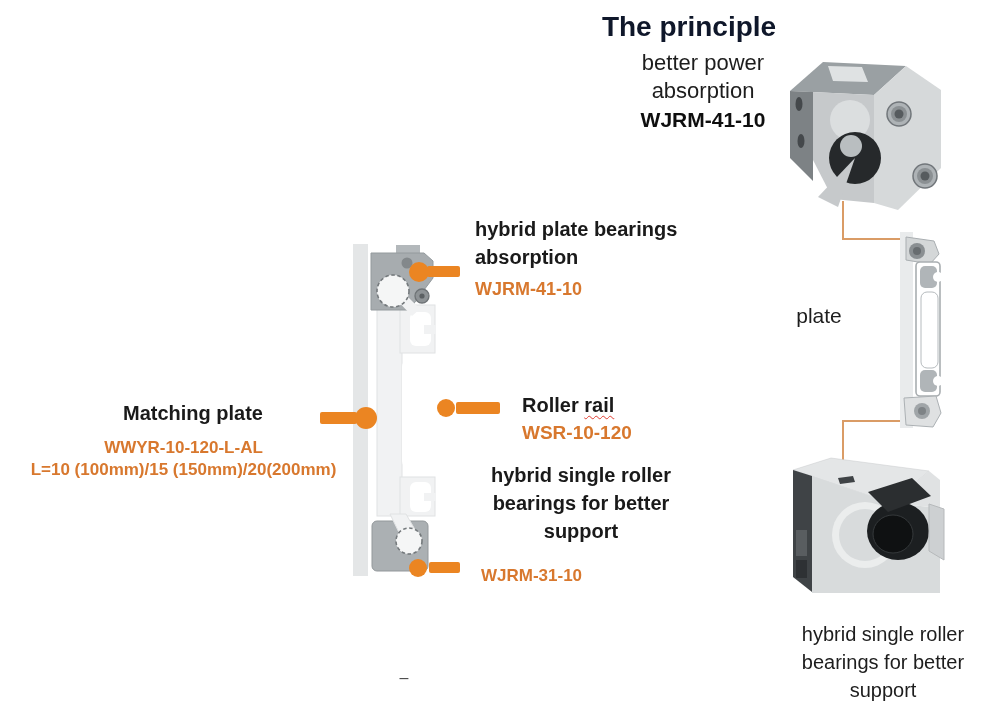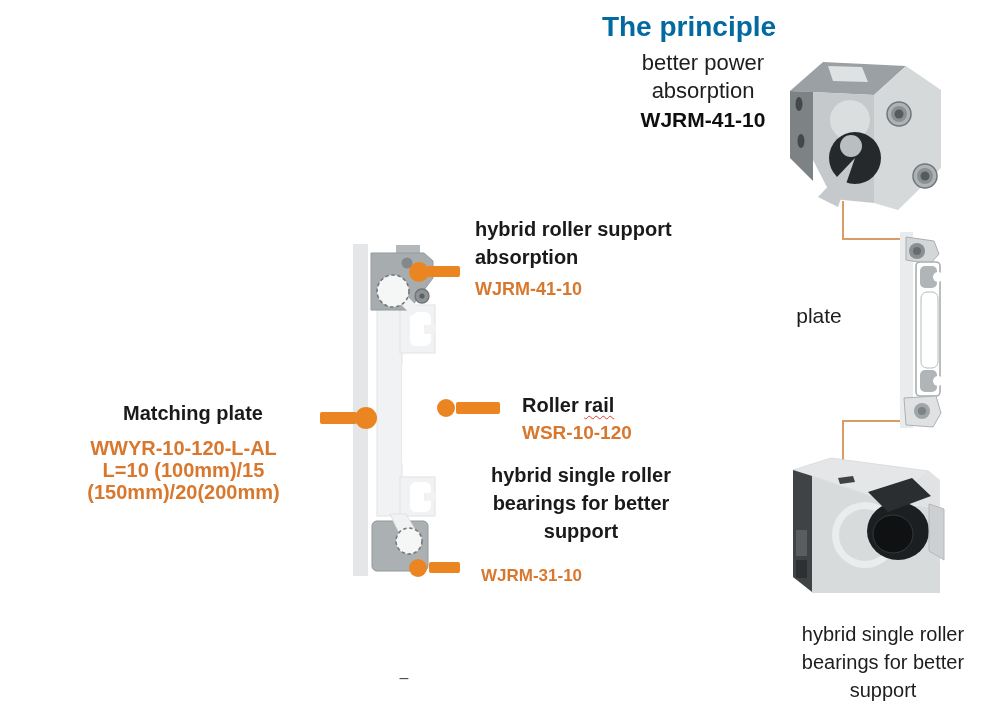--- a/index.html
+++ b/index.html
@@ -11,32 +11,32 @@
   }
   html,body{margin:0;padding:0;background:#fff;}
   body{font-family:"Liberation Sans",sans-serif;color:var(--text-black);}
   .canvas{position:relative;width:997px;height:724px;background:#ffffff;overflow:hidden;}
   .abs{position:absolute;}
   .center{text-align:center;}
   .orange{color:var(--orange-text);font-weight:bold;}
   svg.layer{position:absolute;left:0;top:0;z-index:1;}
   .txt{z-index:2;}
 
-  #title{left:560px;top:10px;width:258px;font-size:28px;line-height:34px;font-weight:bold;color:#0369a1;}
+  #title{left:560px;top:10px;width:258px;font-size:28px;line-height:34px;font-weight:bold;color:#0f172a;}
   #header-block{left:615px;top:49px;width:176px;}
   #header-block .line{font-size:22px;line-height:28px;color:#1D1D1D;}
   #header-block .part{font-size:21px;line-height:26px;font-weight:bold;color:#0E0E0E;margin-top:2px;}
 
   #upper-label{left:475px;top:215px;width:240px;}
   #upper-label .line{font-size:20px;line-height:28px;font-weight:bold;}
   #upper-label .part{font-size:18px;margin-top:8px;}
 
   #matching-left-title{left:88px;top:402px;width:210px;font-size:20px;font-weight:bold;}
   #matching-left-codes{left:0px;top:437px;width:345px;}
-  #matching-left-codes .line{font-size:20px;line-height:22px;margin-left:22px;}
+  #matching-left-codes .line{font-size:17px;line-height:22px;margin-left:22px;}
 
   #roller-rail-label{left:522px;top:393px;width:210px;}
   #roller-rail-label .name{font-size:20px;line-height:25px;font-weight:bold;}
   #roller-rail-label .part{font-size:19px;margin-top:4px;}
   .squiggle{text-decoration-line:underline;text-decoration-style:wavy;
             text-decoration-color:var(--squiggle-red);text-decoration-thickness:1px;
             text-underline-offset:3px;}
 
   #lower-label{left:465px;top:461px;width:232px;}
   #lower-label .line{font-size:20px;line-height:28px;font-weight:bold;}
@@ -166,21 +166,21 @@
   <div class="abs txt center" id="header-block">
     <div>
         <div class="line">better power</div>
         <div class="line">absorption</div>
       </div>
     <div class="part">WJRM-41-10</div>
   </div>
 
   <div class="abs txt" id="upper-label">
     <div>
-        <div class="line">hybrid roller support</div>
+        <div class="line">hybrid plate bearings</div>
         <div class="line">absorption</div>
       </div>
     <div class="part orange">WJRM-41-10</div>
   </div>
 
   <div class="abs txt center" id="matching-left-title">Matching plate</div>
 
   <div class="abs txt center orange" id="matching-left-codes">
     <div>
         <div class="line">WWYR-10-120-L-AL</div>

